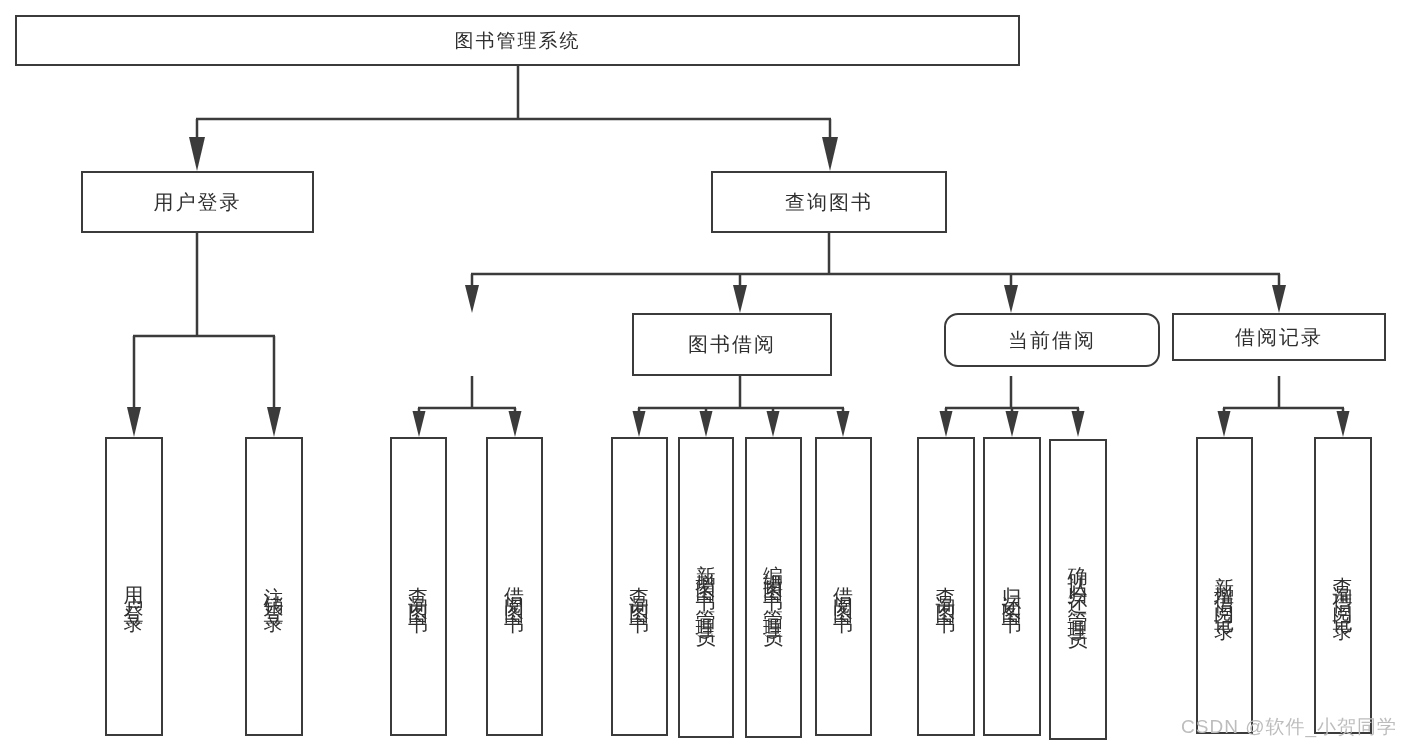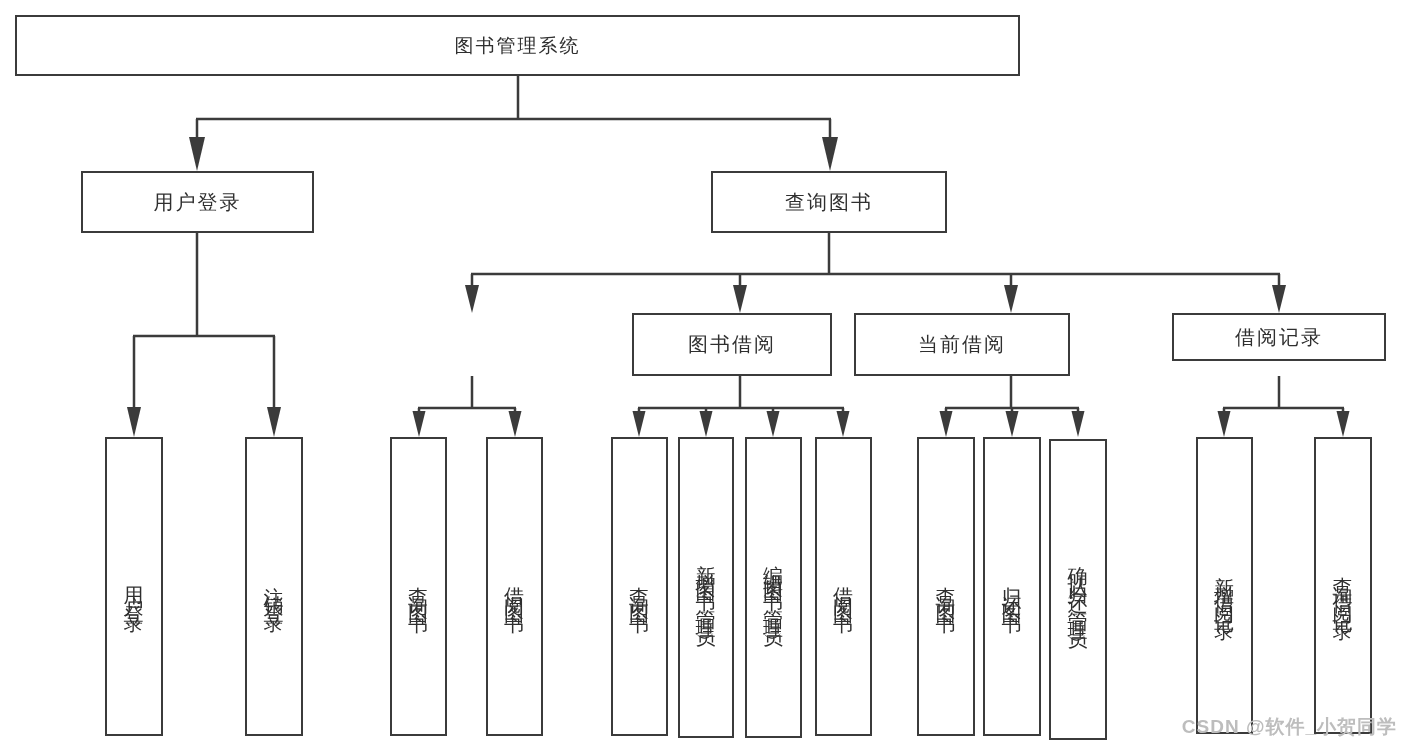--- a/index.html
+++ b/index.html
@@ -32,21 +32,20 @@
     padding-top:4px;
   }
   .watermark{
     position:absolute;
     right:8px;bottom:7px;
     font-size:19px;
     color:#bdbdbd;
     letter-spacing:1px;
     z-index:3;
     white-space:nowrap;
-    font-weight:bold;
   }
 </style>
 </head>
 <body>
 
 <div class="canvas">
 
   <svg class="wires" viewBox="0 0 1405 747" xmlns="http://www.w3.org/2000/svg">
     <path fill="none" stroke="#3b3b3b" stroke-width="2.5" d="M518 66 V119
              M196 119 H831
@@ -85,27 +84,27 @@
         <polygon points="766.5,411 779.5,411 773,437"></polygon>
         <polygon points="836.5,411 849.5,411 843,437"></polygon>
         <polygon points="939.5,411 952.5,411 946,437"></polygon>
         <polygon points="1005.5,411 1018.5,411 1012,437"></polygon>
         <polygon points="1071.5,411 1084.5,411 1078,437"></polygon>
         <polygon points="1217.5,411 1230.5,411 1224,437"></polygon>
         <polygon points="1336.5,411 1349.5,411 1343,437"></polygon>
       </g>
   </svg>
 
-  <div class="node hbox root" style="left:15px;top:15px;width:1005px;height:61px;">图书管理系统</div>
+  <div class="node hbox root" style="left:15px;top:15px;width:1005px;height:51px;">图书管理系统</div>
 
   <div class="node hbox" style="left:81px;top:171px;width:233px;height:62px;">用户登录</div>
   <div class="node hbox" style="left:711px;top:171px;width:236px;height:62px;">查询图书</div>
 
   <div class="node hbox" style="left:632px;top:313px;width:200px;height:63px;">图书借阅</div>
-  <div class="node hbox" style="left:854px;top:313px;width:216px;height:63px;">当前借阅</div>
+  <div class="node hbox" style="left:944px;top:313px;width:216px;height:54px;border-radius:14px;">当前借阅</div>
   <div class="node hbox" style="left:1172px;top:313px;width:214px;height:48px;">借阅记录</div>
 
   <div class="node vbox" style="left:105px;top:437px;width:58px;height:299px;">用户登录</div>
   <div class="node vbox" style="left:245px;top:437px;width:58px;height:299px;">注销登录</div>
 
   <div class="node vbox" style="left:390px;top:437px;width:57px;height:299px;">查询图书</div>
   <div class="node vbox" style="left:486px;top:437px;width:57px;height:299px;">借阅图书</div>
 
   <div class="node vbox" style="left:611px;top:437px;width:57px;height:299px;">查询图书</div>
   <div class="node vbox" style="left:678px;top:437px;width:56px;height:301px;">新增图书（管理员）</div>

